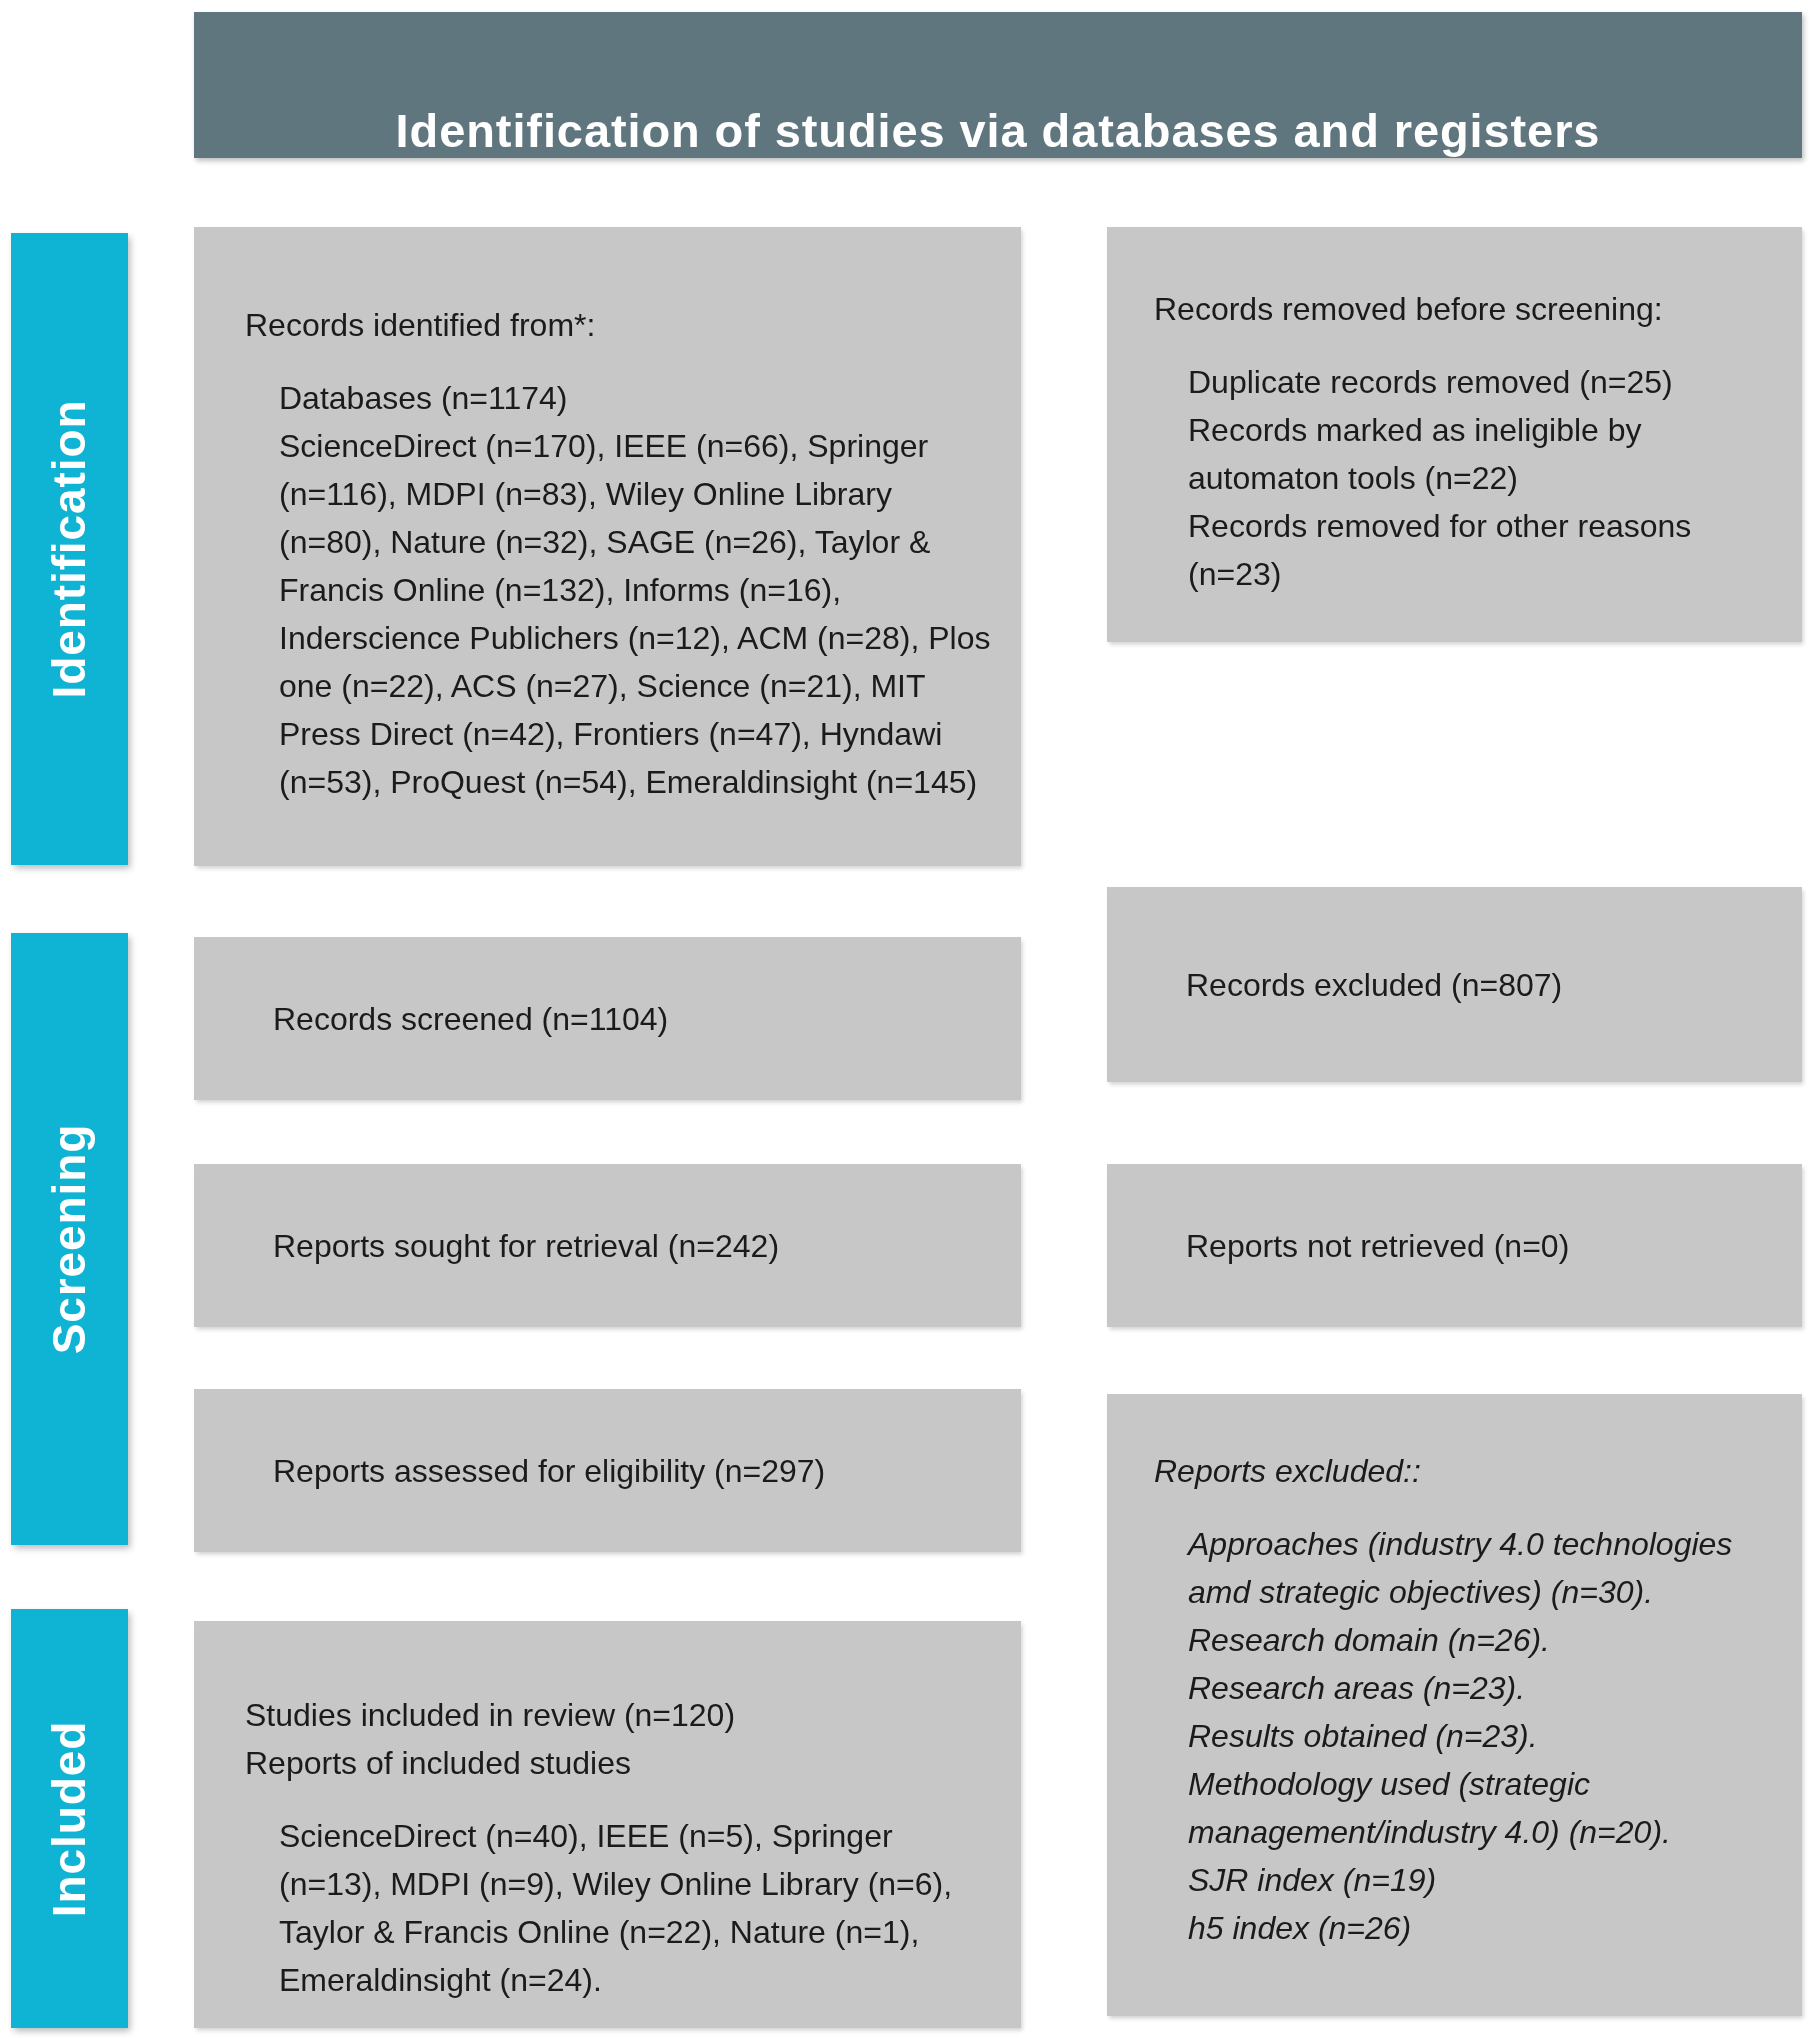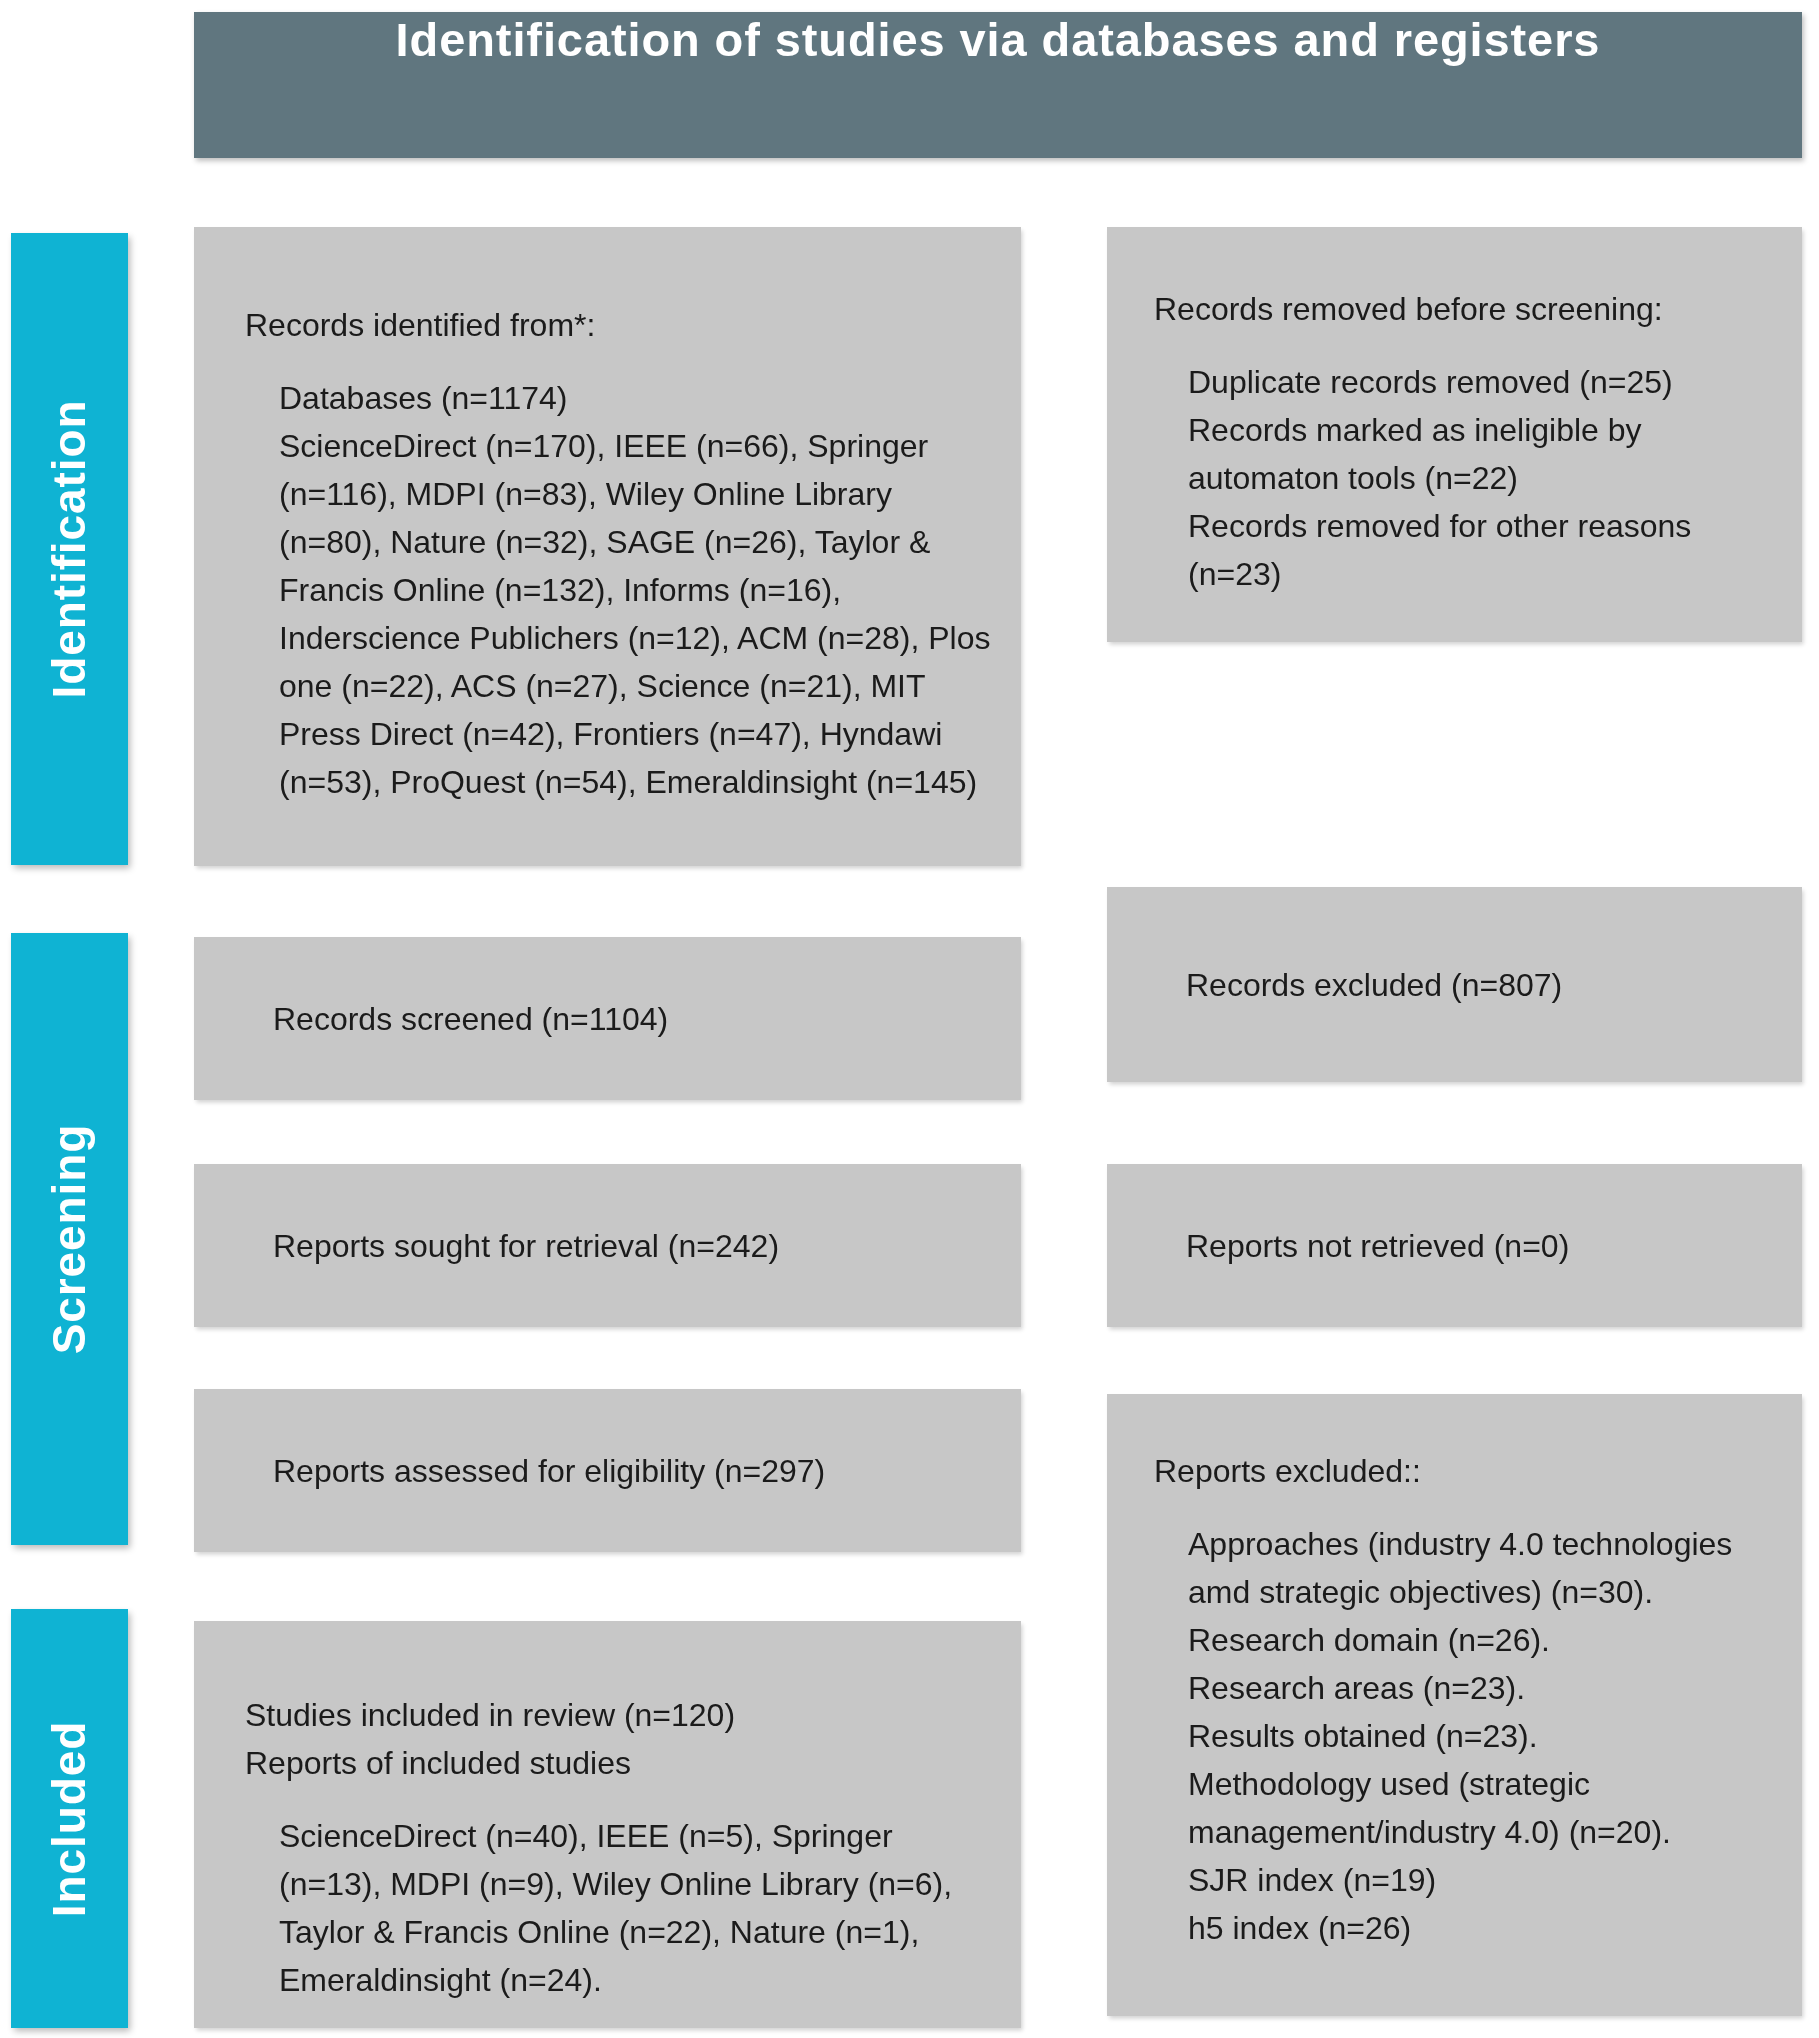--- a/index.html
+++ b/index.html
@@ -19,21 +19,21 @@
     width:1819px;
     height:2038px;
     background:#ffffff;
     overflow:hidden;
   }
   
   .header{
     position:absolute;
     left:194px;top:12px;width:1608px;height:146px;
     background:var(--header_bg);
-    display:flex;align-items:flex-start;justify-content:center;
+    display:flex;align-items:flex-end;justify-content:center;
     box-shadow:1.7px 3.4px 5.1px rgba(0,0,0,.25);
   }
   .header .title{
     color:#ffffff;
     font-size:47px;
     font-weight:700;
     letter-spacing:0.9px;
     text-align:center;
   }
   
@@ -66,21 +66,21 @@
   .col1{left:194px;width:827px;}
   .col2{left:1107px;width:695px;}
   
   .box-a{top:227px;height:639px;padding:74px 27px 0 51px;}
   .box-b{top:227px;height:415px;padding:58px 27px 0 47px;}
   .box-c{top:937px;height:163px;}
   .box-d{top:887px;height:195px;}
   .box-e{top:1164px;height:163px;}
   .box-f{top:1164px;height:163px;}
   .box-g{top:1389px;height:163px;}
-  .box-h{top:1394px;height:622px;padding:53px 31px 0 47px;}
+  .box-h{top:1394px;height:622px;padding:53px 31px 0 47px;font-style:italic;}
   .box-i{top:1621px;height:407px;padding:70px 27px 12px 51px;}
   .single{
     display:flex;align-items:center;
     padding-left:79px;padding-right:26px;
   }
   .indent{margin-left:34px;}
   .items-gap{margin-top:25px;}
   .gbox p{margin:0;}
 </style>
 </head>

